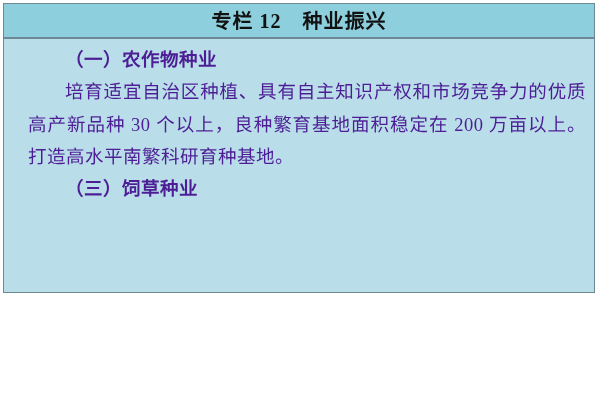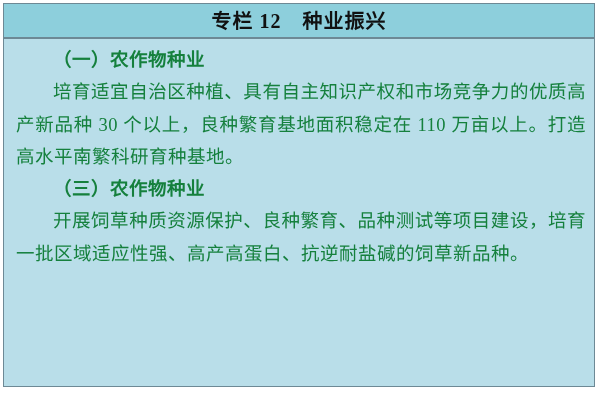--- a/index.html
+++ b/index.html
@@ -13,21 +13,21 @@
     height: 405px;
     background: #ffffff;
     overflow: hidden;
     font-family: "Liberation Serif", serif;
   }
   .panel {
     position: absolute;
     left: 3px;
     top: 3px;
     width: 592px;
-    height: 384px;
+    height: 290px;
     border: 1.5px solid #6d8995;
     box-sizing: border-box;
     background: #b9dee9;
   }
   .panel-header {
     height: 35px;
     background: #8dcfdc;
     border-bottom: 2px solid #6d8995;
     box-sizing: border-box;
     display: flex;
@@ -36,22 +36,22 @@
   }
   .panel-title {
     margin: 0;
     font-size: 20px;
     font-weight: bold;
     color: #111111;
     letter-spacing: 1px;
     line-height: 1;
   }
   .panel-body {
-    padding: 5px 8px 4px 12px;
-    color: #15803d;
+    padding: 5px 8px 4px 24px;
+    color: #4c1d95;
   }
   .sec-heading {
     margin: 0;
     font-size: 18.5px;
     font-weight: bold;
     line-height: 32.3px;
     text-indent: 2em;
     letter-spacing: 0.5px;
     white-space: nowrap;
   }
@@ -70,21 +70,20 @@
 <body>
 
 <div class="page">
   <section class="panel">
     <header class="panel-header">
       <h1 class="panel-title">专栏 12　种业振兴</h1>
     </header>
     <div class="panel-body">
 
       <p class="sec-heading">（一）农作物种业</p>
-      <p class="para">培育适宜自治区种植、具有自主知识产权和市场竞争力的优质高产新品种 30 个以上，良种繁育基地面积稳定在 110 万亩以上。打造高水平南繁科研育种基地。</p>
+      <p class="para">培育适宜自治区种植、具有自主知识产权和市场竞争力的优质高产新品种 30 个以上，良种繁育基地面积稳定在 200 万亩以上。打造高水平南繁科研育种基地。</p>
 
 
-      <p class="sec-heading">（三）农作物种业</p>
-      <p class="para">开展饲草种质资源保护、良种繁育、品种测试等项目建设，培育一批区域适应性强、高产高蛋白、抗逆耐盐碱的饲草新品种。</p>
+      <p class="sec-heading">（三）饲草种业</p>
 
     </div>
   </section>
 </div>
 
 </body></html>

